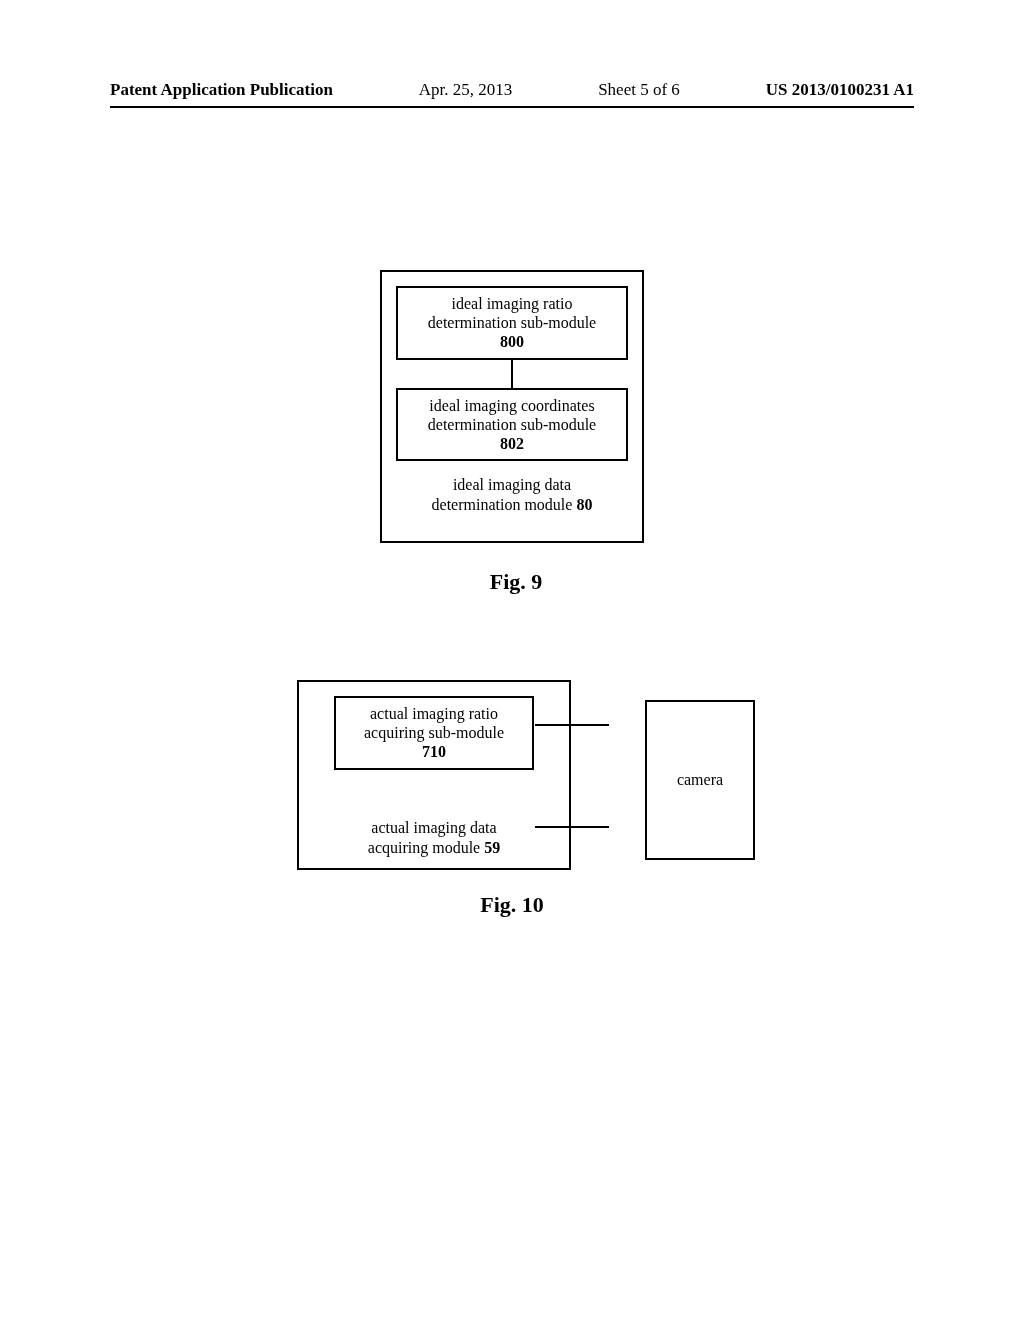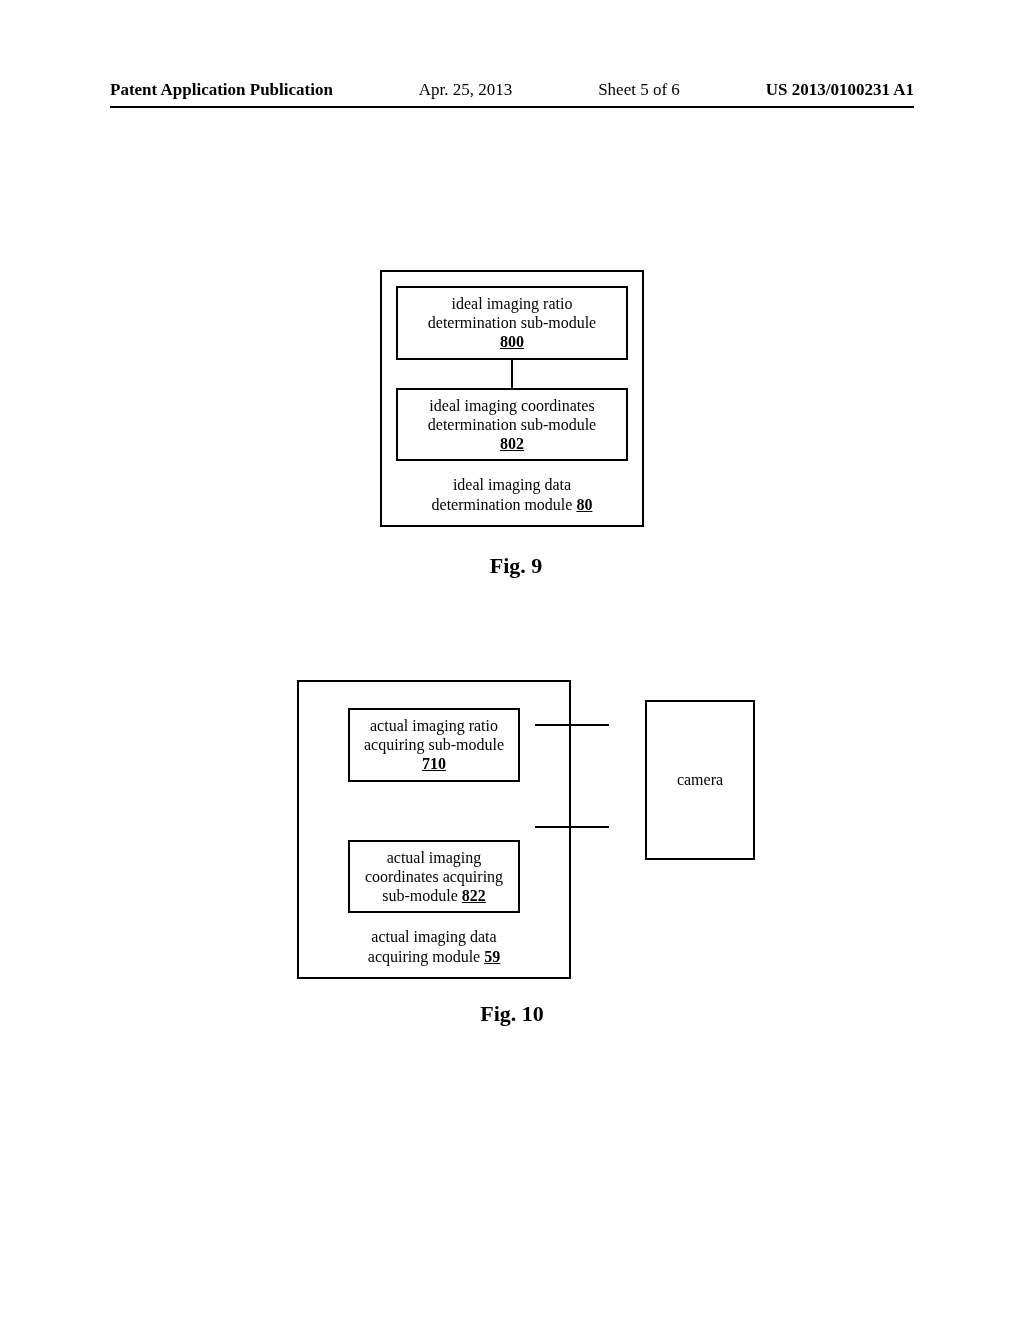--- a/index.html
+++ b/index.html
@@ -37,31 +37,31 @@
   .fig9 {
     position: absolute;
     top: 270px;
     left: 0;
     width: 1024px;
   }
   .module9 {
     width: 264px;
     margin: 0 auto;
     border: 2px solid #000;
-    padding: 14px 14px 10px 14px;
+    padding: 14px 14px 26px 14px;
     text-align: center;
     font-size: 16px;
   }
   .sub {
     border: 2px solid #000;
     padding: 6px 6px;
     text-align: center;
     line-height: 1.2;
   }
-  .ref { font-weight: bold; text-decoration: underline; }
+  .ref { font-weight: bold; }
   .vconn {
     width: 0;
     border-left: 2px solid #000;
     height: 28px;
     margin: 0 auto;
   }
   .module-label {
     margin-top: 14px;
     line-height: 1.25;
   }
@@ -78,21 +78,21 @@
     width: 1024px;
   }
   .module10 {
     width: 274px;
     border: 2px solid #000;
     padding: 14px 14px 10px 14px;
     text-align: center;
     font-size: 16px;
     position: relative;
   }
-  .module10 .sub { width: 172px; margin: 12px auto; }
+  .module10 .sub { width: 200px; margin: 0 auto; }
   .vspace { height: 34px; }
   .camera {
     border: 2px solid #000;
     width: 110px;
     height: 160px;
     display: flex;
     align-items: center;
     justify-content: center;
     font-size: 16px;
     margin-left: 36px;
@@ -146,25 +146,20 @@
 
 <div class="fig10">
   <div class="fig10-area">
     <div class="module10" style="display:inline-block;">
       <div class="sub">
         <span>actual imaging ratio</span><br>
         <span>acquiring sub-module</span><br>
         <span class="ref">710</span>
       </div>
       <div class="vspace"></div>
-      <div class="sub">
-        <span>actual imaging</span><br>
-        <span>coordinates acquiring</span><br>
-        <span>sub-module </span><span class="ref">822</span>
-      </div>
       <div class="module-label">
         <span>actual imaging data</span><br>
         <span>acquiring module </span><span class="ref">59</span>
       </div>
     </div>
     <div class="camera" style="position:absolute; top:20px; left:312px;">
       <span>camera</span>
     </div>
     
     <div class="hconn" style="top:44px; left:238px; width:74px;"></div>

